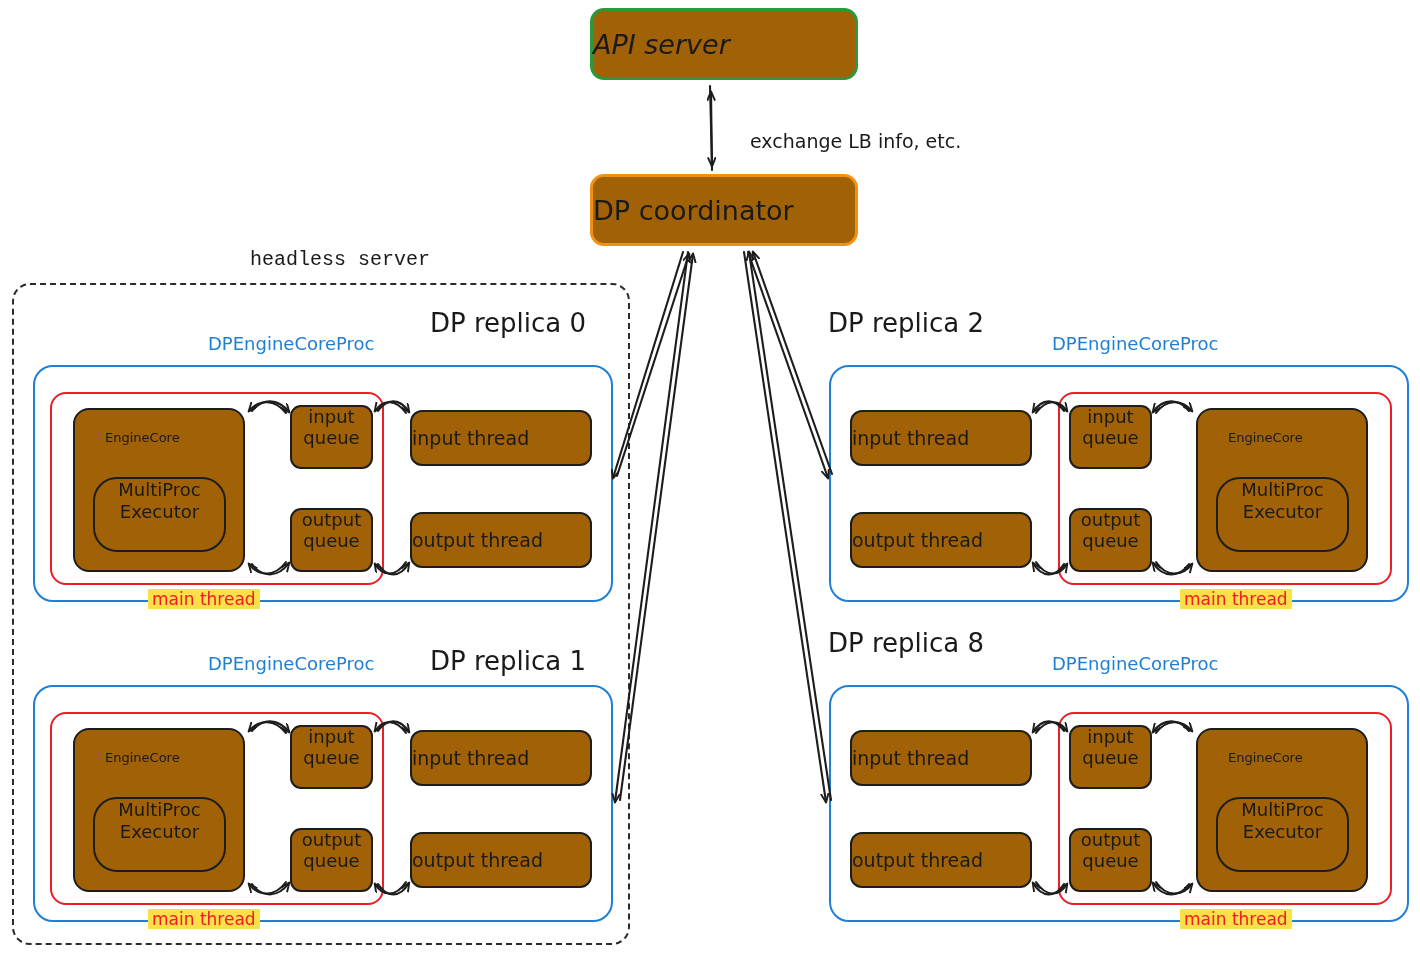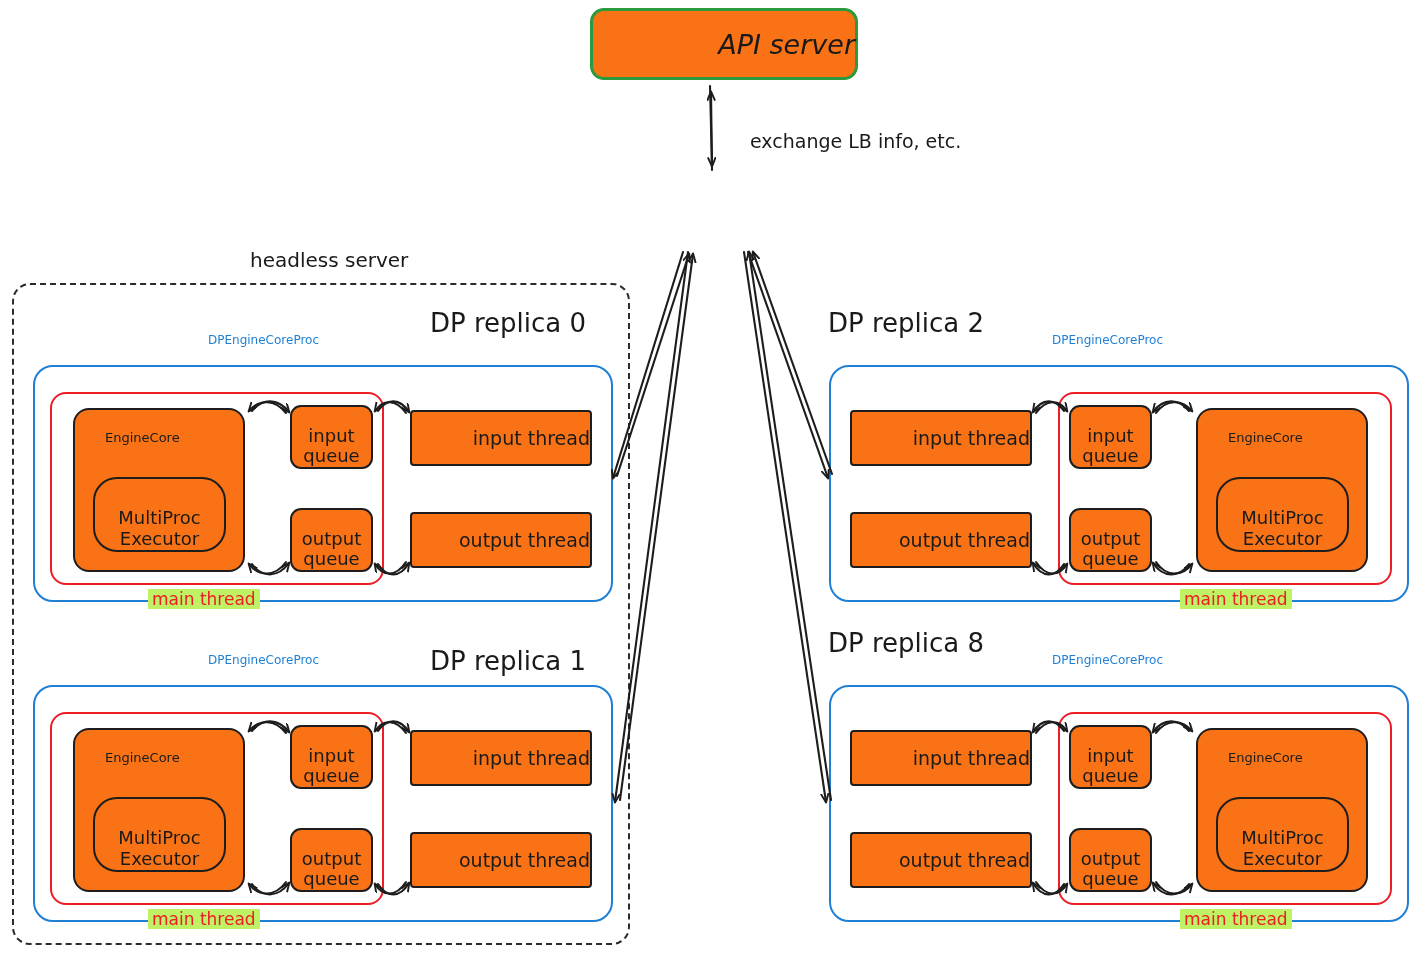--- a/index.html
+++ b/index.html
@@ -2,53 +2,56 @@
 <html><head>
 <meta charset="utf-8">
 <style>
   html,body{margin:0;padding:0;background:#ffffff;}
   body{width:1420px;height:960px;position:relative;overflow:hidden;
        font-family:"DejaVu Sans","Liberation Sans",sans-serif;color:#1a1a1a;}
   #canvas{position:absolute;inset:0;width:1420px;height:960px;}
   svg.layer{position:absolute;left:0;top:0;width:1420px;height:960px;pointer-events:none;}
 
   .box{position:absolute;box-sizing:border-box;display:flex;align-items:center;
-       justify-content:flex-end;text-align:center;background:#f97316;}
-  .rbox{border:2.4px solid #1d1d1d;border-radius:4px;font-size:19px;line-height:1.18;}
+       justify-content:flex-start;text-align:center;background:#a16207;}
+  .rbox{border:2.4px solid #1d1d1d;border-radius:12px;font-size:19px;line-height:1.18;}
   .qbox{border:2.4px solid #1d1d1d;border-radius:11px;font-size:18px;line-height:1.15;}
   .inner-core{border:2.6px solid #1d1d1d;border-radius:16px;}
   .mpexec{border:2.4px solid #1d1d1d;border-radius:24px;font-size:18px;line-height:1.2;}
 
   .apibox{border:3px solid #2a9a3d;border-radius:14px;font-size:27px;font-style:italic;}
   .dpcoord{border:3px solid #f29111;border-radius:14px;font-size:27px;}
 
   .procbox{position:absolute;box-sizing:border-box;border:2.8px solid #1e7fd4;
            border-radius:20px;background:transparent;}
   .mainthread{position:absolute;box-sizing:border-box;border:2.4px solid #ee1c25;
               border-radius:16px;background:transparent;}
   .headless{position:absolute;box-sizing:border-box;border:2.4px dashed #2b2b2b;
             border-radius:18px;background:transparent;}
 
   .lbl{position:absolute;white-space:nowrap;}
   .lbl-replica{font-size:26px;color:#1a1a1a;}
-  .lbl-proc{font-size:12px;color:#1e7fd4;}
-  .lbl-main{font-size:17px;color:#ee1c25;background:#bef264;padding:0 4px;}
-  .lbl-headless{font-size:20px;color:#1a1a1a;}
+  .lbl-proc{font-size:18px;color:#1e7fd4;}
+  .lbl-main{font-size:17px;color:#ee1c25;background:#fde047;padding:0 4px;}
+  .lbl-headless{font-size:20px;color:#1a1a1a;font-family:Liberation Mono, monospace;}
   .lbl-edge{font-size:19px;color:#1a1a1a;}
   .corelabel{position:absolute;font-size:13px;white-space:nowrap;}
 </style>
 </head>
 <body>
 
 <div id="canvas">
 
   <div class="box apibox" style="left:590px;top:8px;width:268px;height:72px;">
     <span>API server</span>
   </div>
 
+  <div class="box dpcoord" style="left:590px;top:174px;width:268px;height:72px;">
+    <span>DP coordinator</span>
+  </div>
 
   <div class="lbl lbl-edge" style="left:750px;top:130px;">exchange LB info, etc.</div>
 
   <div class="headless" style="left:12px;top:283px;width:618px;height:662px;"></div>
   <div class="lbl lbl-headless" style="left:250px;top:248px;">headless server</div>
 
   <div class="lbl lbl-replica" style="left:430px;top:308px;">DP replica 0</div>
   <div class="lbl lbl-proc" style="left:208px;top:333px;">DPEngineCoreProc</div>
 
   <div class="procbox" style="left:33px;top:365px;width:580px;height:237px;"></div>

